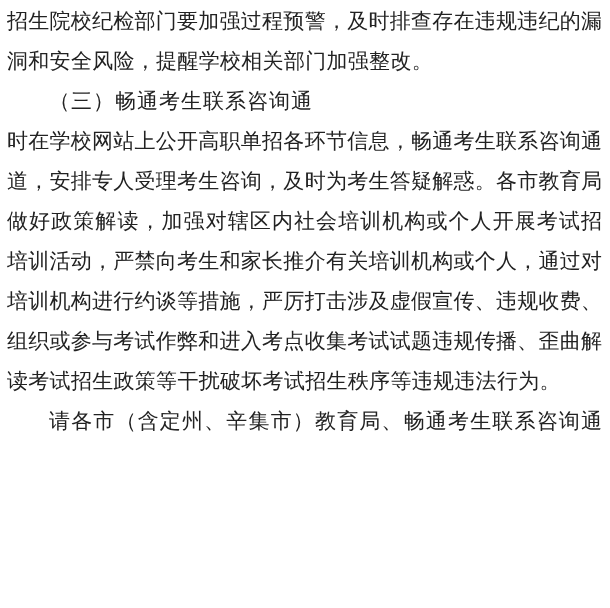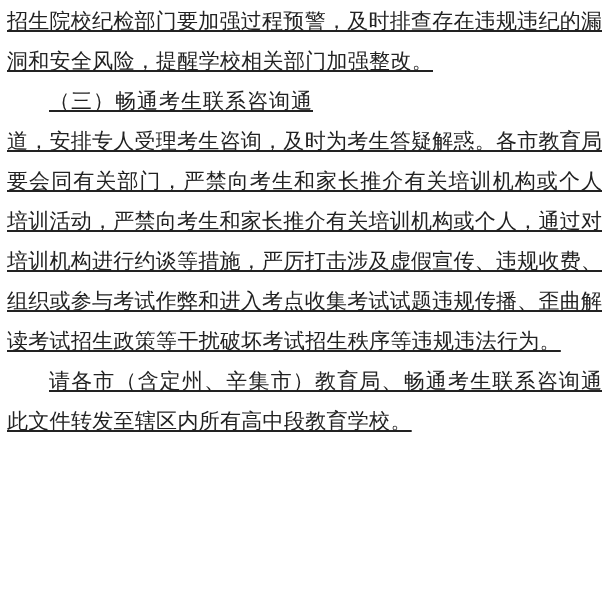--- a/index.html
+++ b/index.html
@@ -19,21 +19,20 @@
     font-size: 21px;
     color: #222222;
     font-weight: 400;
   }
   .line {
     height: 40px;
     line-height: 40px;
     text-align: left;
     letter-spacing: 0.3px;
     white-space: nowrap;
-    text-decoration: underline;
   }
   .line.justify {
     white-space: normal;
     text-align: justify;
     text-align-last: justify;
     text-justify: inter-character;
     letter-spacing: 0;
   }
   .line.indent {
     text-indent: 2em;
@@ -43,21 +42,21 @@
     letter-spacing: 1px;
   }
 </style>
 </head>
 <body>
 
 <div class="page">
   <div class="line justify">招生院校纪检部门要加强过程预警，及时排查存在违规违纪的漏</div>
   <div class="line">洞和安全风险，提醒学校相关部门加强整改。</div>
   <div class="line indent heading">（三）畅通考生联系咨询通</div>
+  <div class="line justify">时在学校网站上公开高职单招各环节信息，畅通考生联系咨询通</div>
   <div class="line justify">道，安排专人受理考生咨询，及时为考生答疑解惑。各市教育局</div>
-  <div class="line justify">要会同有关部门，严禁向考生和家长推介有关培训机构或个人</div>
+  <div class="line justify">做好政策解读，加强对辖区内社会培训机构或个人开展考试招</div>
   <div class="line justify">培训活动，严禁向考生和家长推介有关培训机构或个人，通过对</div>
   <div class="line justify">培训机构进行约谈等措施，严厉打击涉及虚假宣传、违规收费、</div>
   <div class="line justify">组织或参与考试作弊和进入考点收集考试试题违规传播、歪曲解</div>
   <div class="line">读考试招生政策等干扰破坏考试招生秩序等违规违法行为。</div>
   <div class="line indent justify">请各市（含定州、辛集市）教育局、畅通考生联系咨询通</div>
-  <div class="line">此文件转发至辖区内所有高中段教育学校。</div>
 </div>
 
 </body></html>

